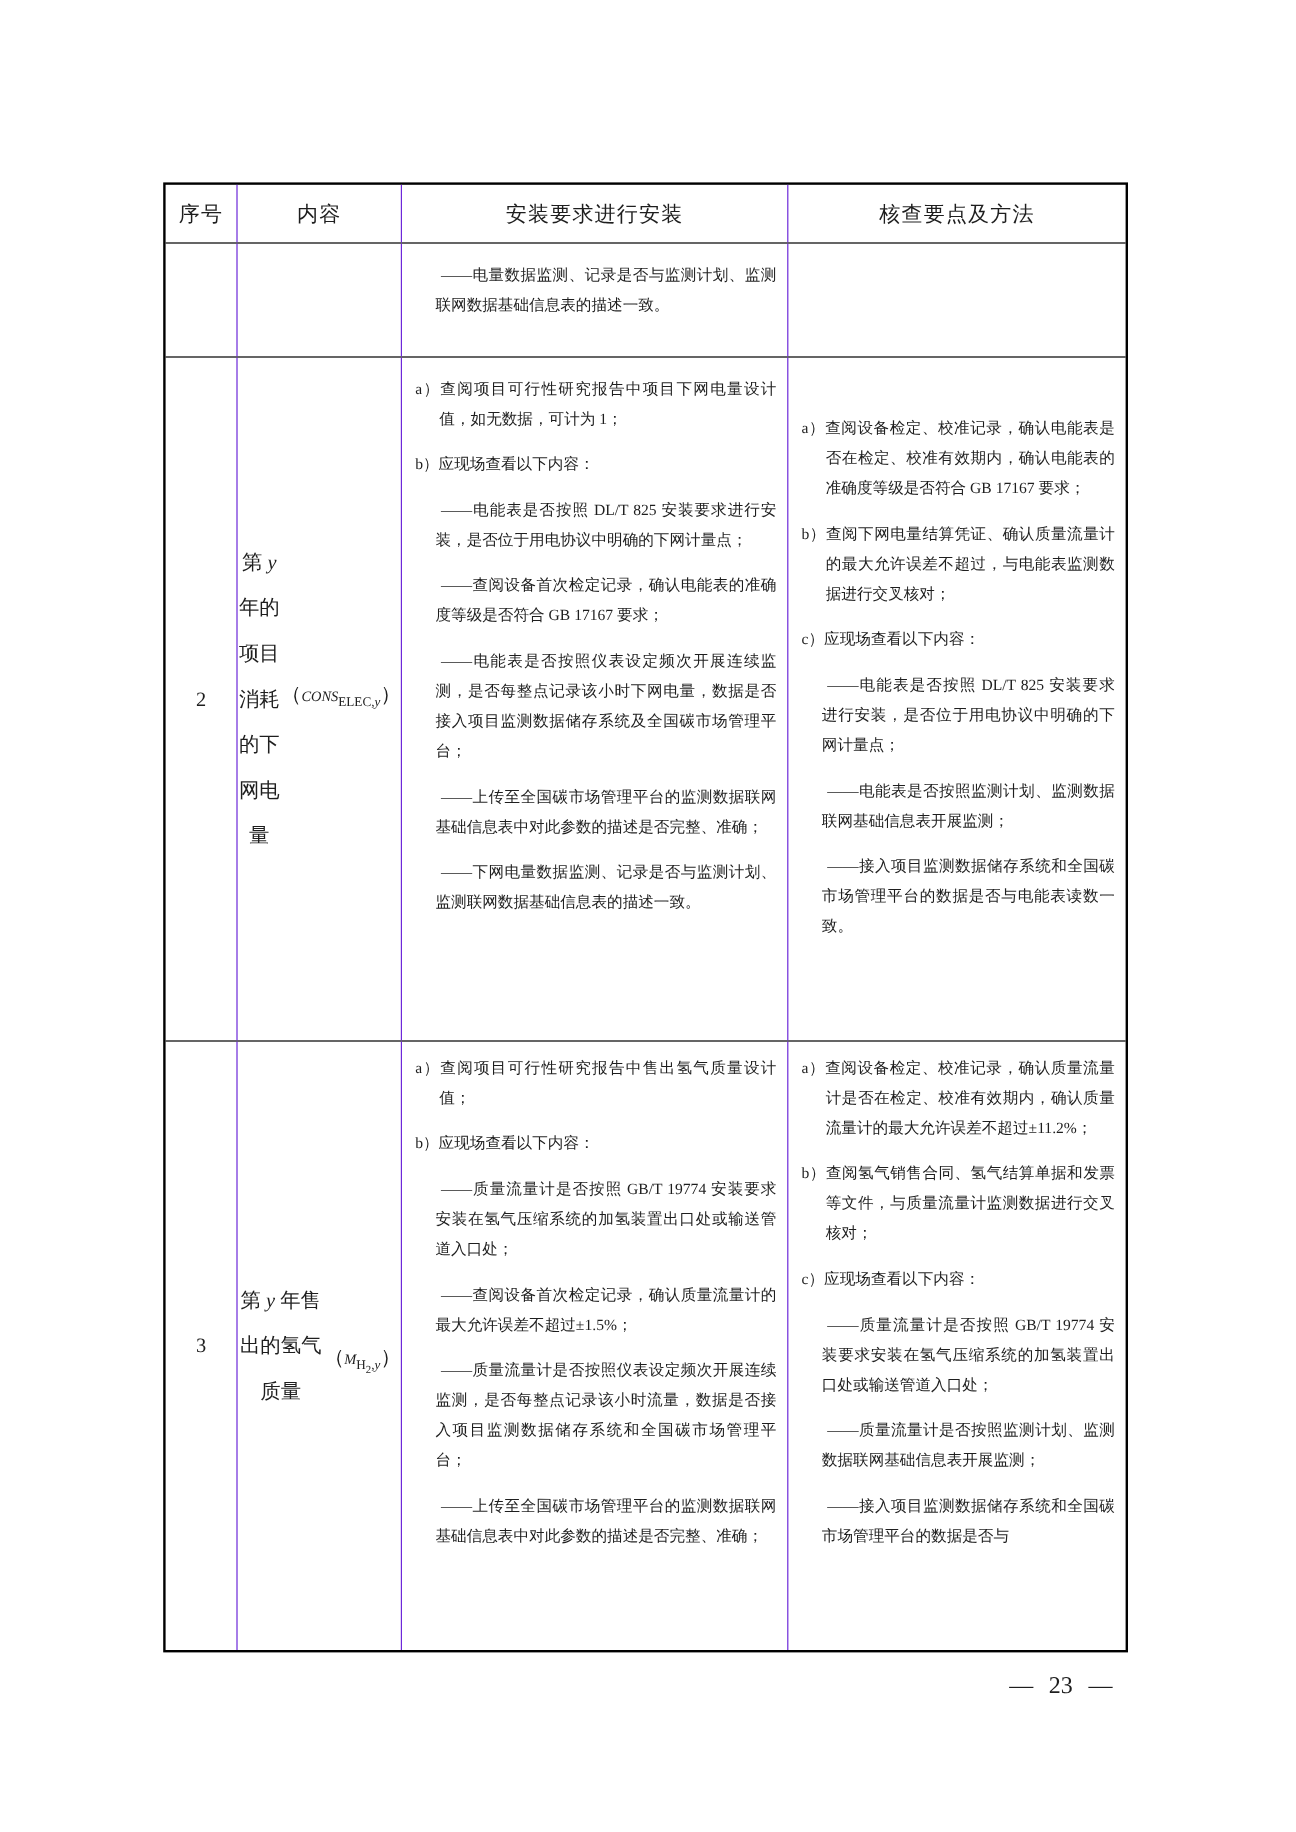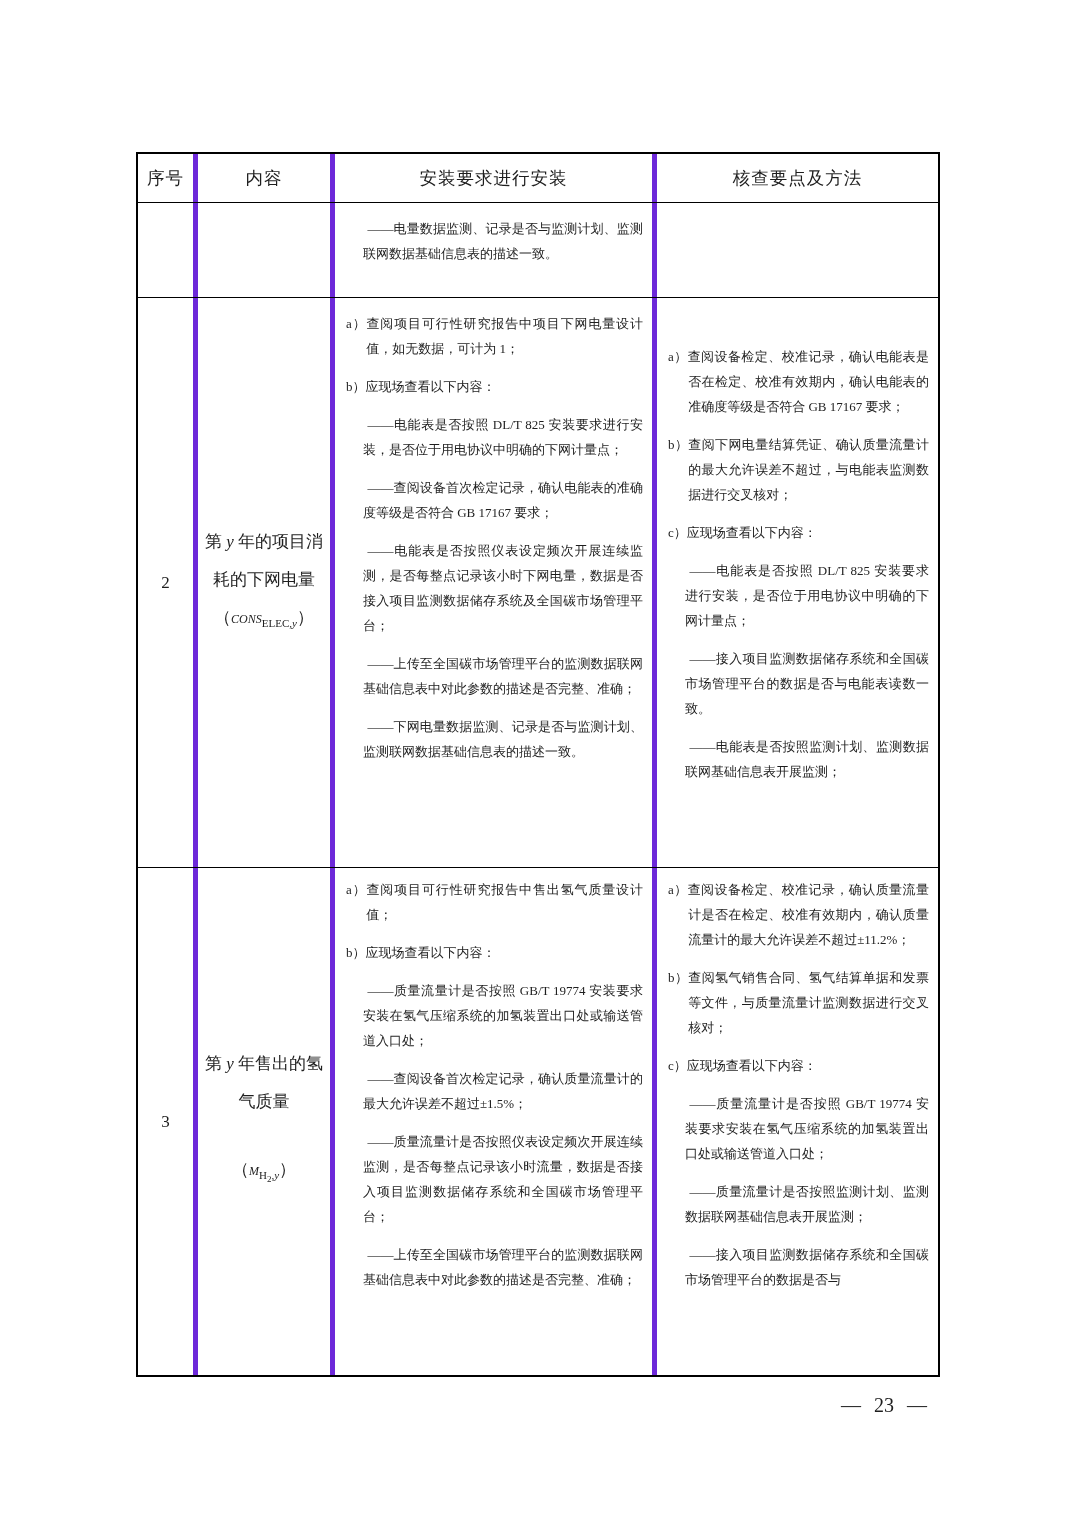--- a/index.html
+++ b/index.html
@@ -14,41 +14,41 @@
 
   
   .doc-table{
     position:absolute;left:136px;top:152px;width:800px;
     border:2px solid #000;box-sizing:content-box;
     background:#fff;
   }
   .trow{display:flex;border-bottom:1px solid #000;}
   .trow:last-child{border-bottom:none;}
   .cell{
-    border-right:5px solid #6d28d9;box-sizing:border-box;
+    border-right:1px solid #6d28d9;box-sizing:border-box;
     overflow:hidden;position:relative;
   }
   .cell:last-child{border-right:none;}
   .c0{width:60px;flex:0 0 60px;}
   .c1{width:137px;flex:0 0 137px;}
   .c2{width:322px;flex:0 0 322px;}
   .c3{flex:1 1 auto;}
 
   .h-row{height:48px;}
   .r1{height:94px;}
   .r2{height:569px;}
   .r3{height:507px;}
 
   .hcell{
     display:flex;align-items:center;justify-content:center;
     font-size:17.5px;letter-spacing:1px;
   }
 
   .center-cell{
-    display:flex;flex-direction:column;align-items:center;justify-content:center;
+    display:flex;flex-direction:row;align-items:center;justify-content:center;
     text-align:center;font-size:17px;line-height:38px;
   }
 
   .text-cell{padding:13px 9px 0 11px;}
   .pad-verify-r2{padding-top:46px;}
   .pad-r3{padding-top:9px;}
 
   .p{
     font-size:13px;line-height:25px;margin:0 0 13px 0;
     text-align:justify;text-justify:inter-character;
@@ -109,22 +109,22 @@
         <div class="p p-dash">——查阅设备首次检定记录，确认电能表的准确度等级是否符合 GB 17167 要求；</div>
         <div class="p p-dash">——电能表是否按照仪表设定频次开展连续监测，是否每整点记录该小时下网电量，数据是否接入项目监测数据储存系统及全国碳市场管理平台；</div>
         <div class="p p-dash">——上传至全国碳市场管理平台的监测数据联网基础信息表中对此参数的描述是否完整、准确；</div>
         <div class="p p-dash">——下网电量数据监测、记录是否与监测计划、监测联网数据基础信息表的描述一致。</div>
       </div>
       <div class="cell c3 text-cell pad-verify-r2">
         <div class="p p-letter">a）查阅设备检定、校准记录，确认电能表是否在检定、校准有效期内，确认电能表的准确度等级是否符合 GB 17167 要求；</div>
         <div class="p p-letter">b）查阅下网电量结算凭证、确认质量流量计的最大允许误差不超过，与电能表监测数据进行交叉核对；</div>
         <div class="p p-letter">c）应现场查看以下内容：</div>
         <div class="p p-dash">——电能表是否按照 DL/T 825 安装要求进行安装，是否位于用电协议中明确的下网计量点；</div>
+        <div class="p p-dash">——电能表是否按照监测计划、监测数据联网基础信息表开展监测；</div>
         <div class="p p-dash">——接入项目监测数据储存系统和全国碳市场管理平台的数据是否与电能表读数一致。</div>
-        <div class="p p-dash">——电能表是否按照监测计划、监测数据联网基础信息表开展监测；</div>
       </div>
     </div>
 
     <div class="trow r3">
       <div class="cell c0 center-cell">
         <span>3</span>
       </div>
       <div class="cell c1 center-cell">
         <div><span>第 </span><span class="var">y</span><span> 年售出的氢气质量</span></div>
         <div class="formula formula-r3"><span>（</span><span class="f-main">M</span><span class="sub"><span>H</span><span class="subsub">2</span><span>,</span><span class="var">y</span></span><span>）</span></div>

